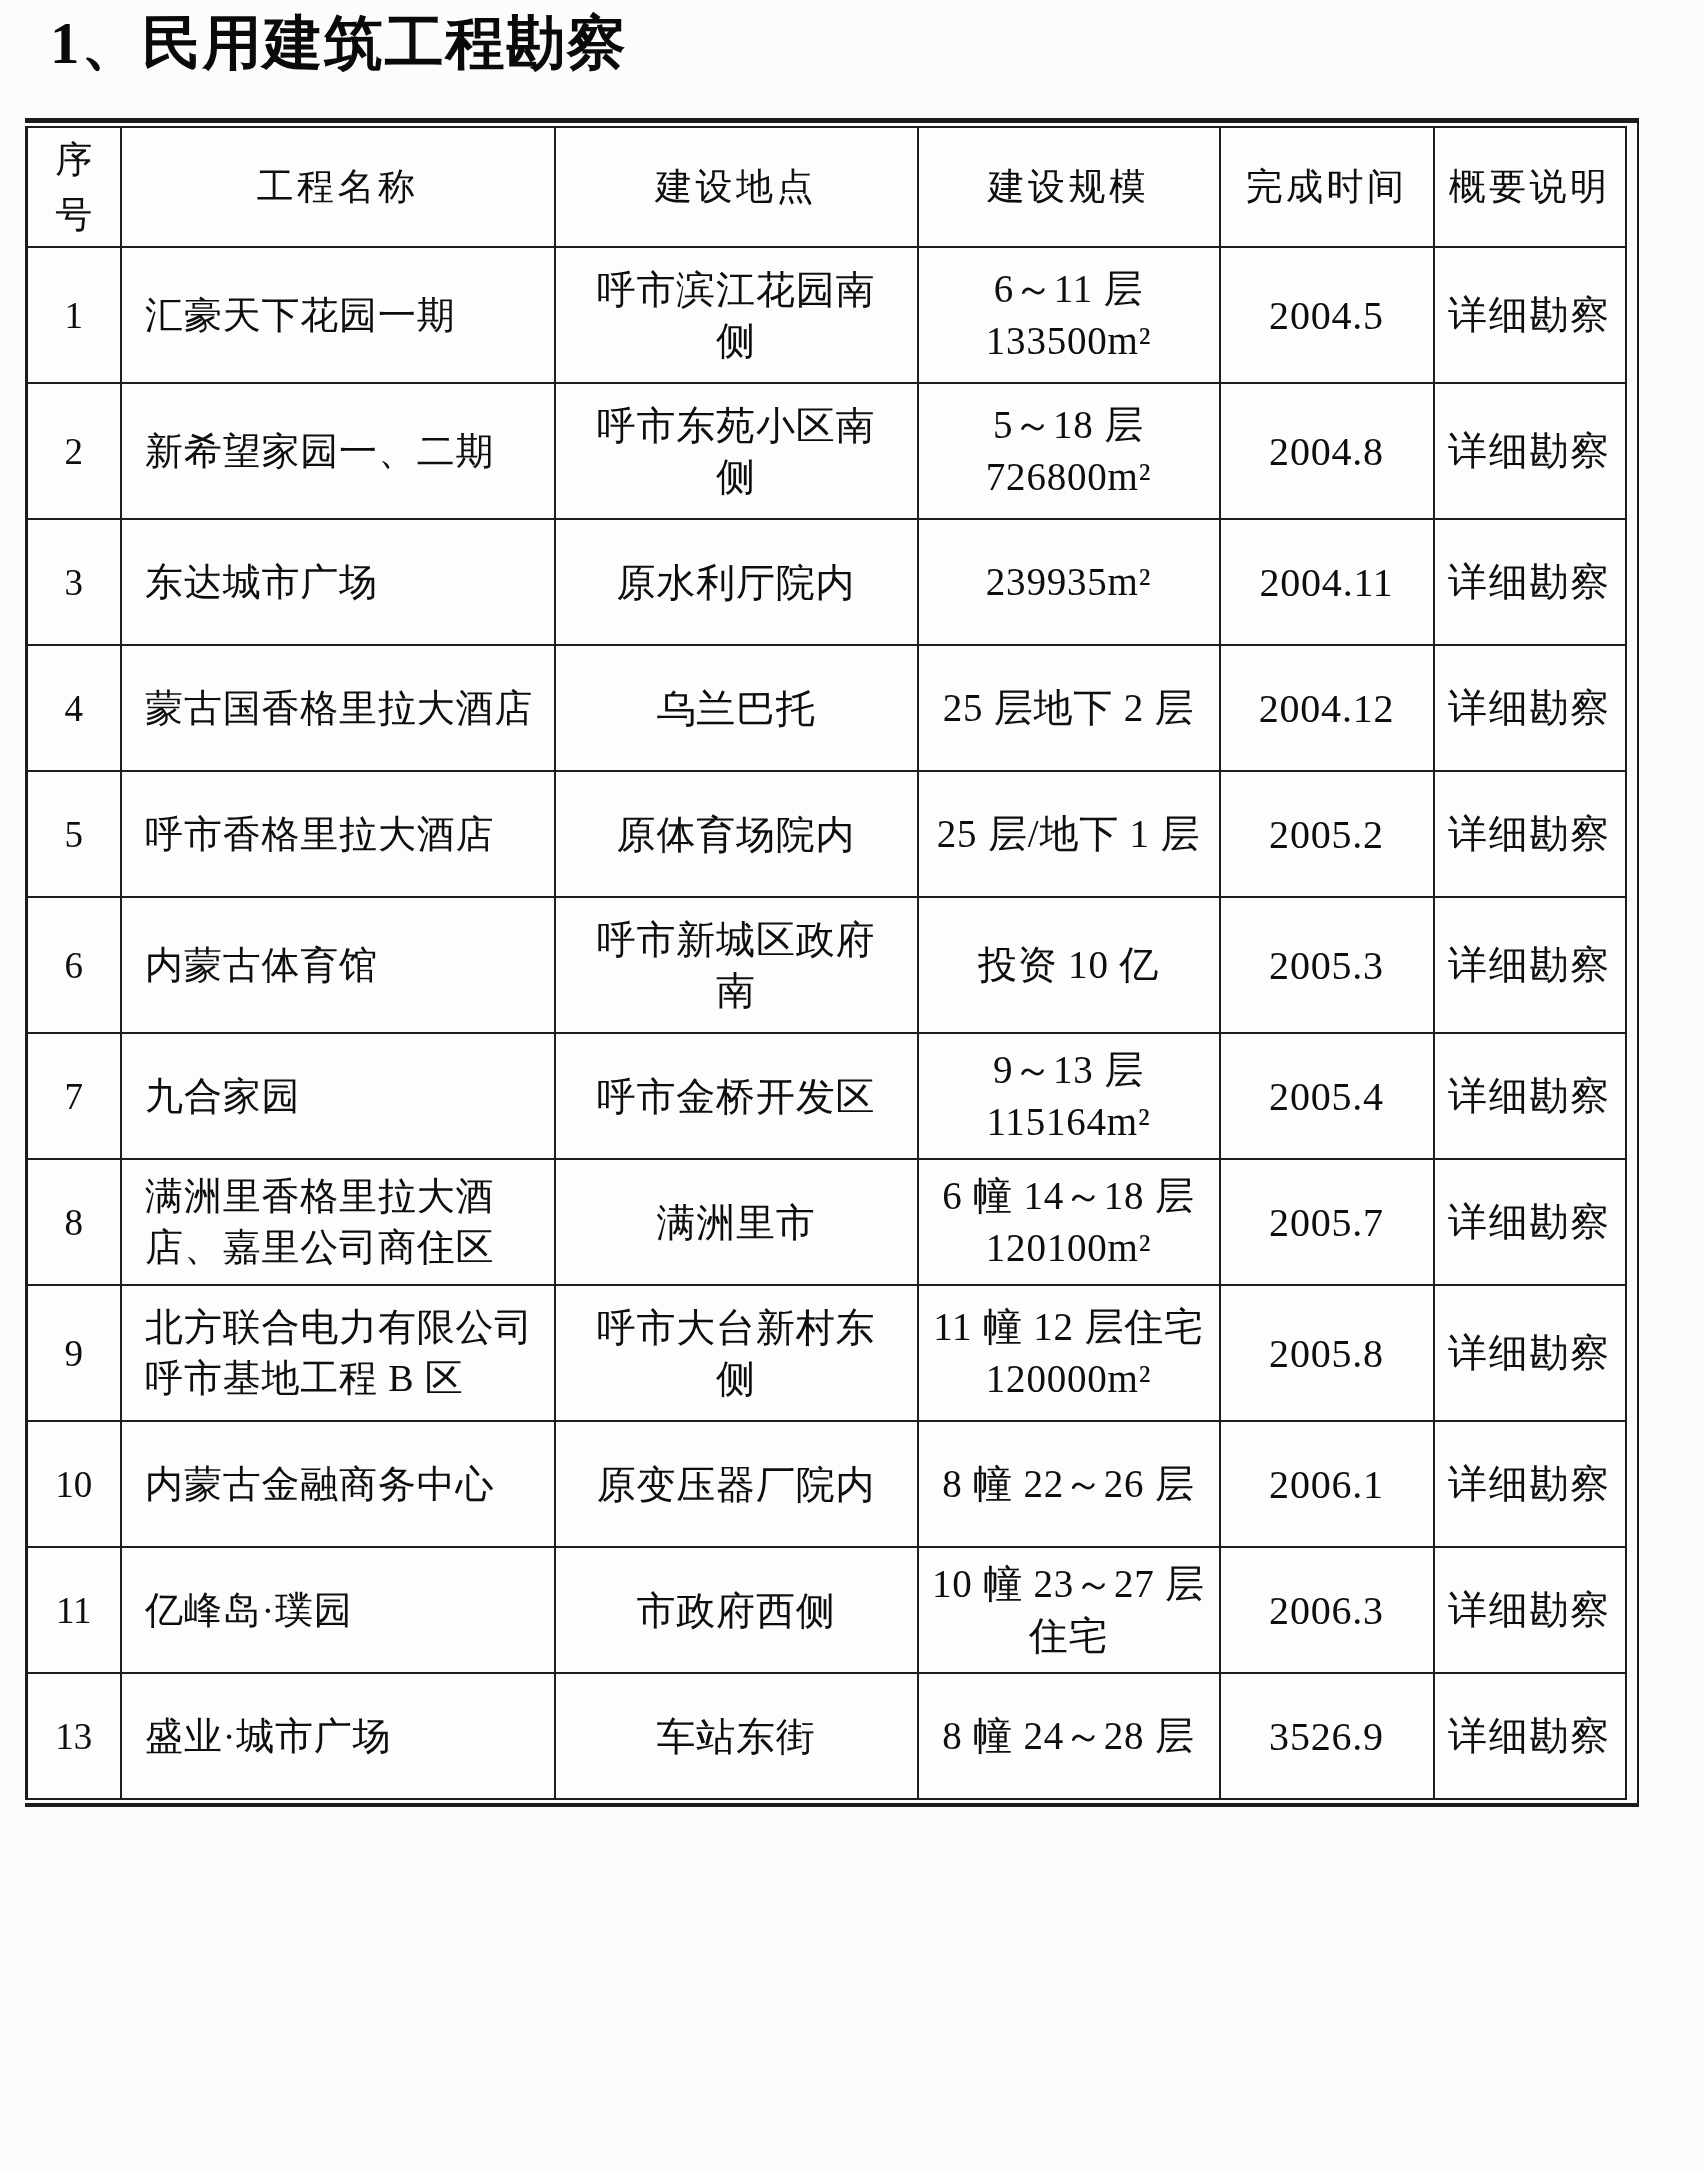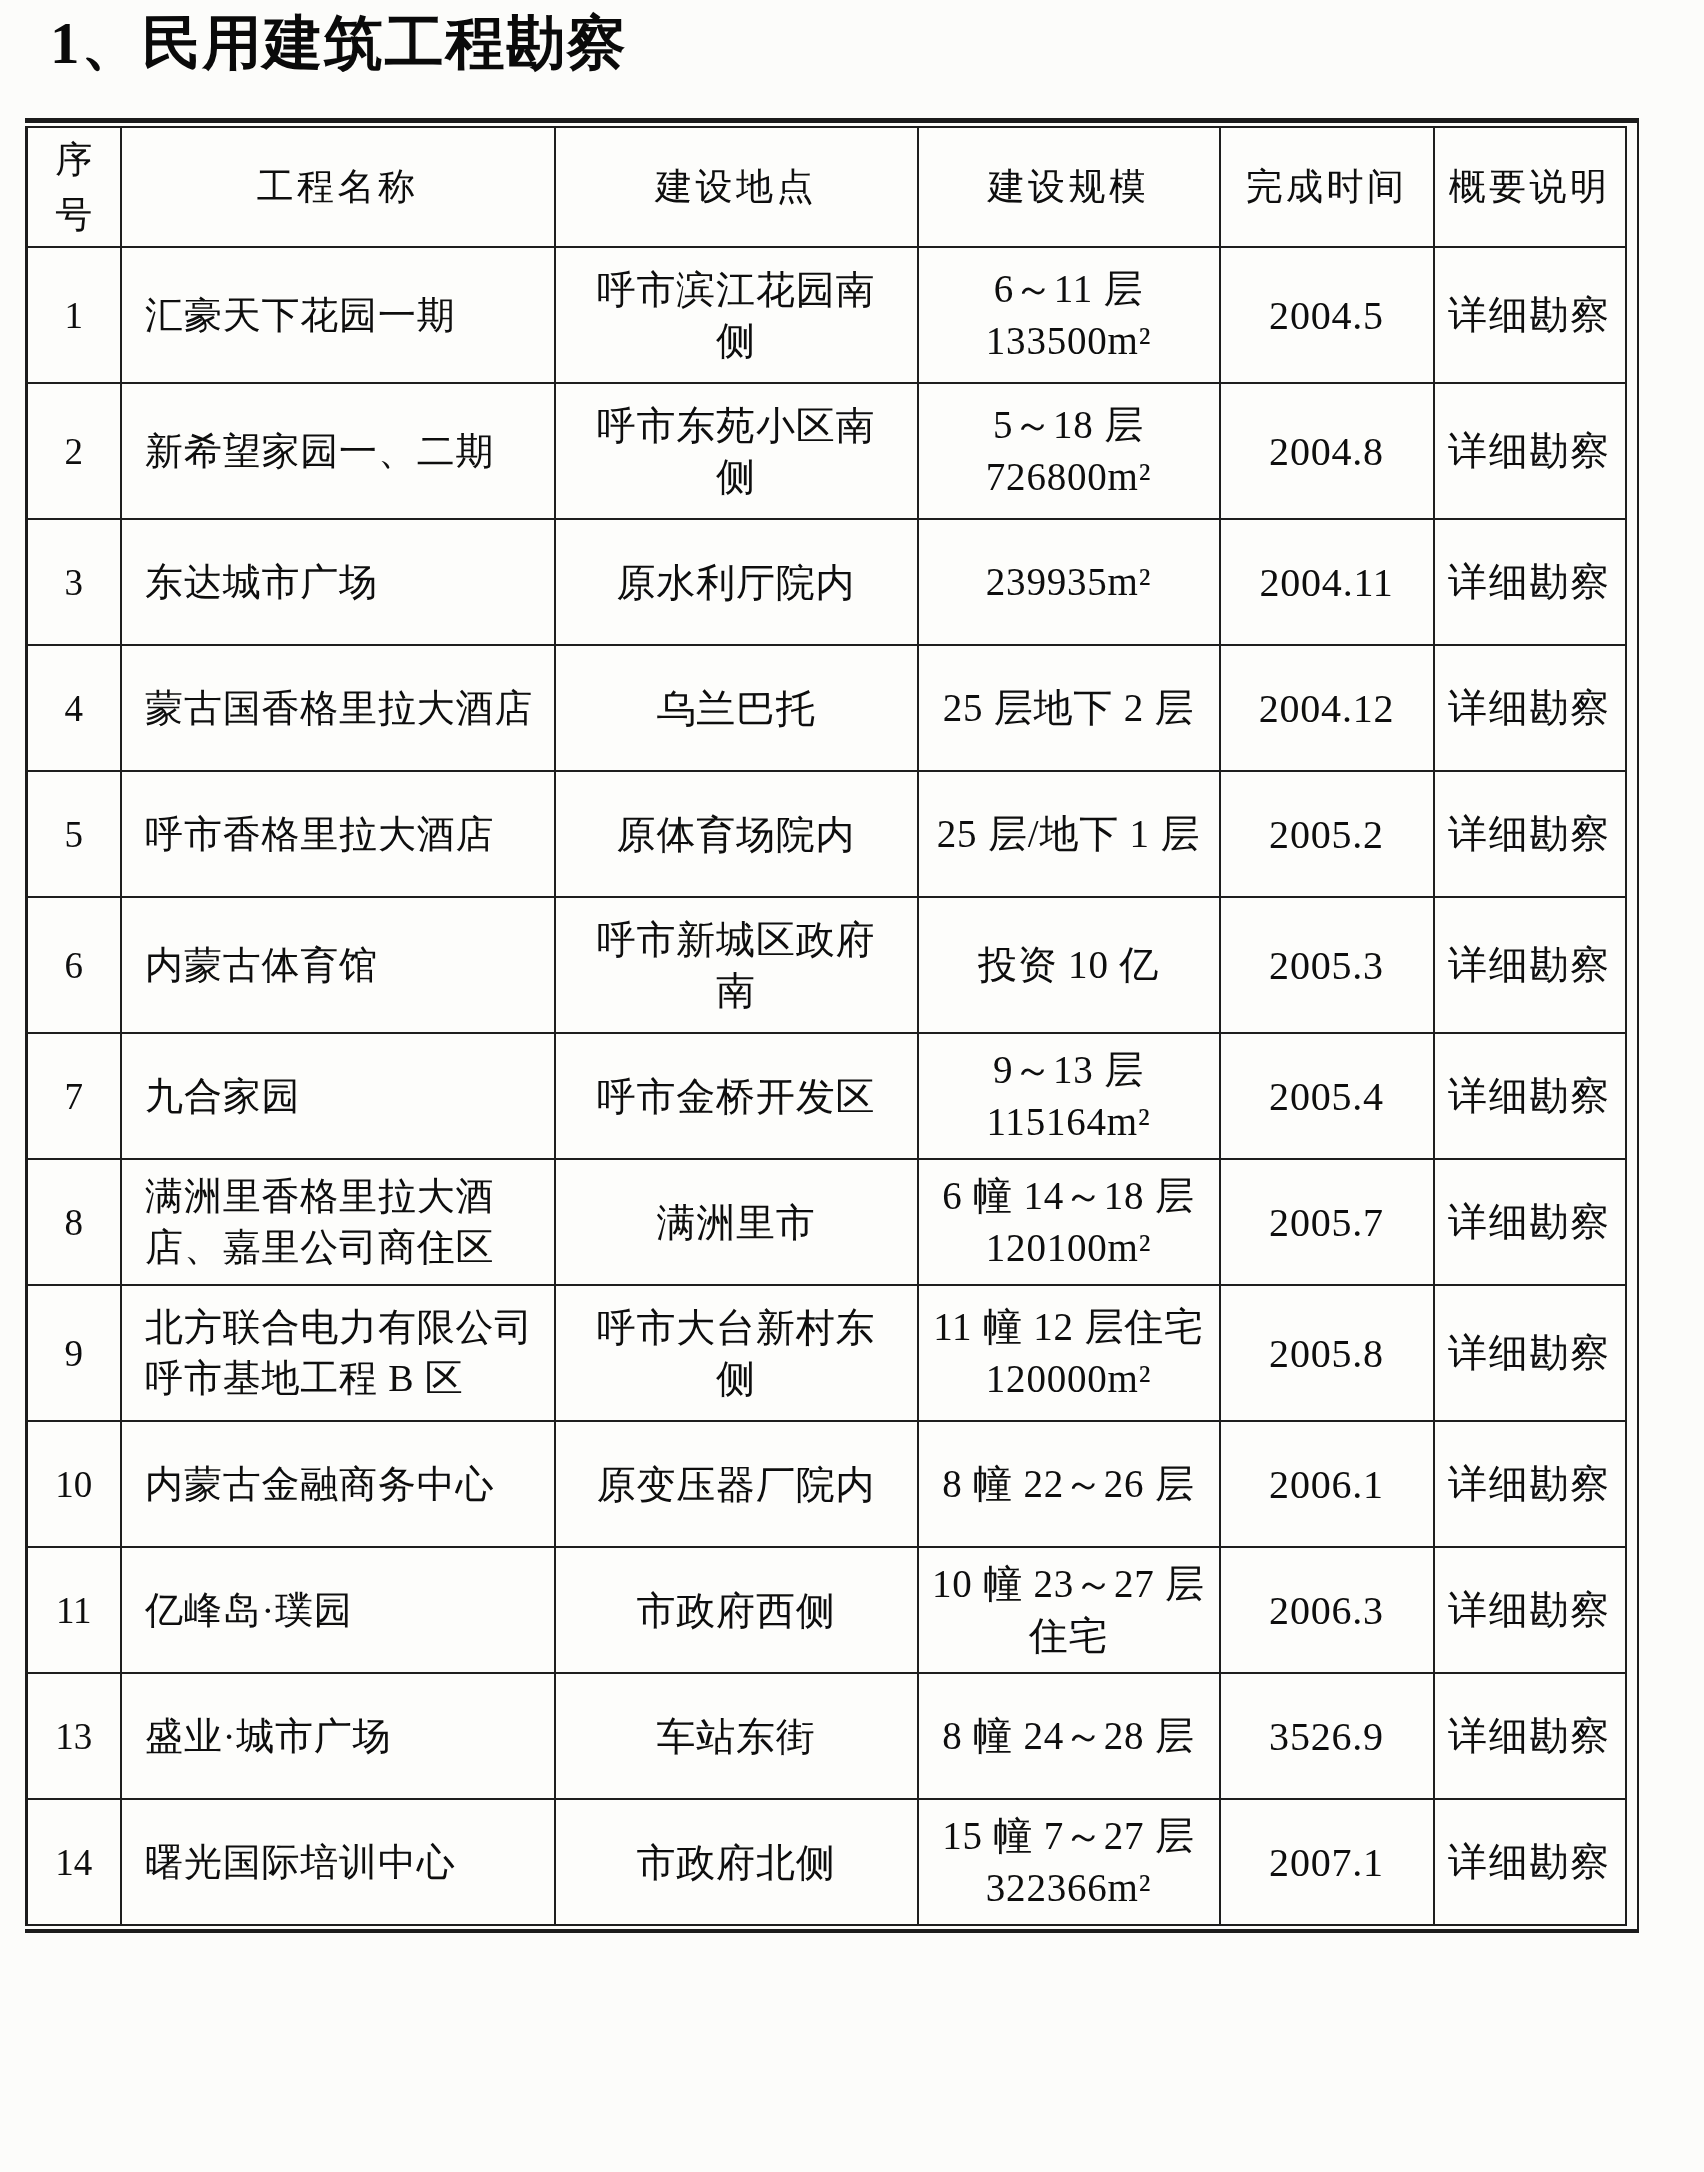--- a/index.html
+++ b/index.html
@@ -220,29 +220,18 @@
           <tr>
             <td class="no">13</td>
             <td class="name">盛业·城市广场</td>
             <td class="loc">车站东街</td>
             <td class="scale">
               <div>8 幢 24～28 层</div>
             </td>
             <td class="time">3526.9</td>
             <td class="sum">详细勘察</td>
           </tr>
-          <tr>
-            <td class="no">14</td>
-            <td class="name">曙光国际培训中心</td>
-            <td class="loc">市政府北侧</td>
-            <td class="scale">
-              <div>15 幢 7～27 层</div>
-              <div>322366m²</div>
-            </td>
-            <td class="time">2007.1</td>
-            <td class="sum">详细勘察</td>
-          </tr>
         </tbody>
     </table>
   </div>
 
 </div>
 
 
 </body></html>

